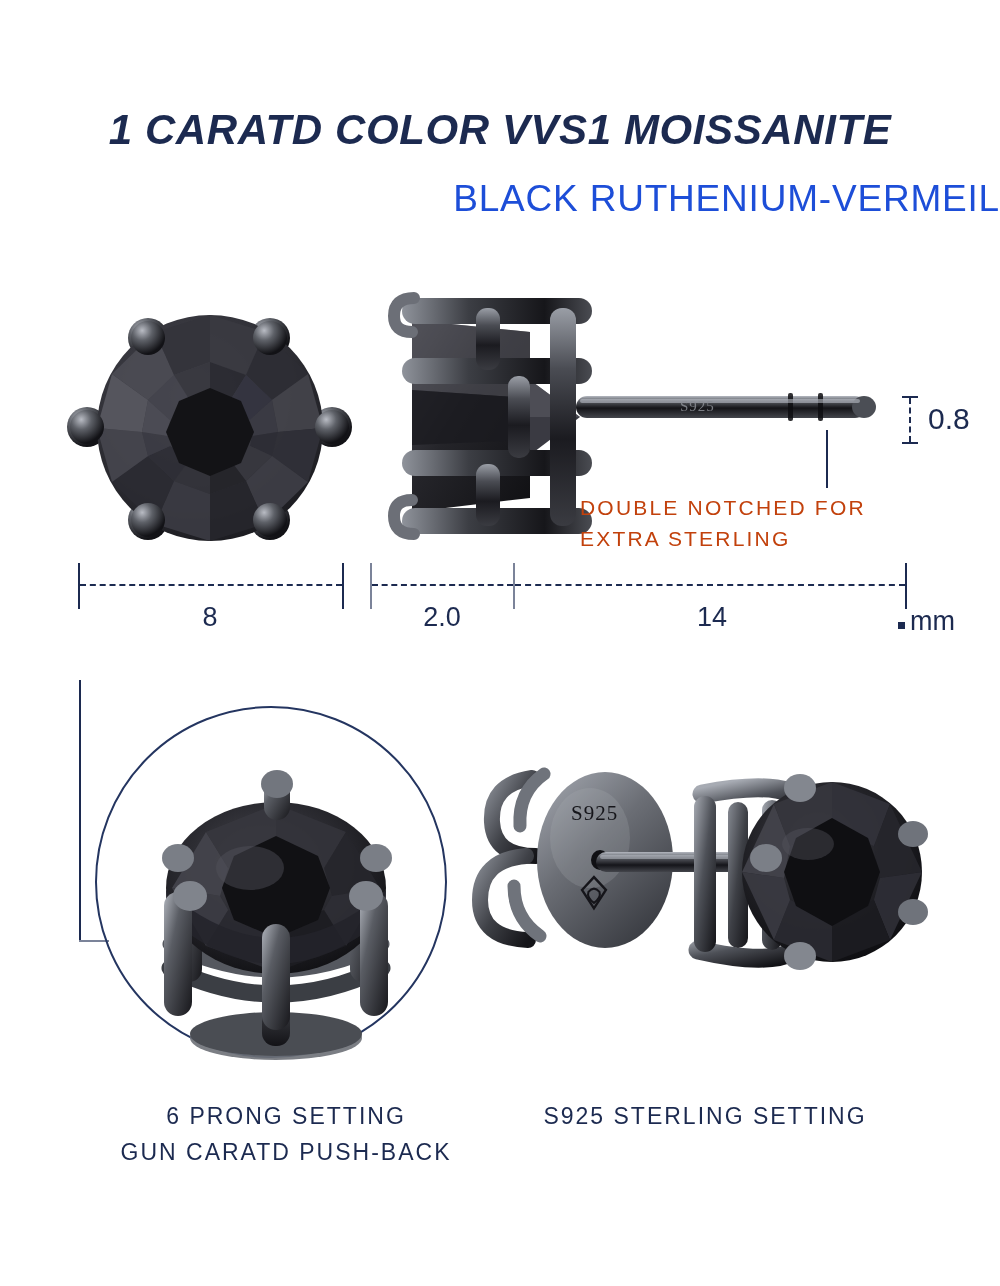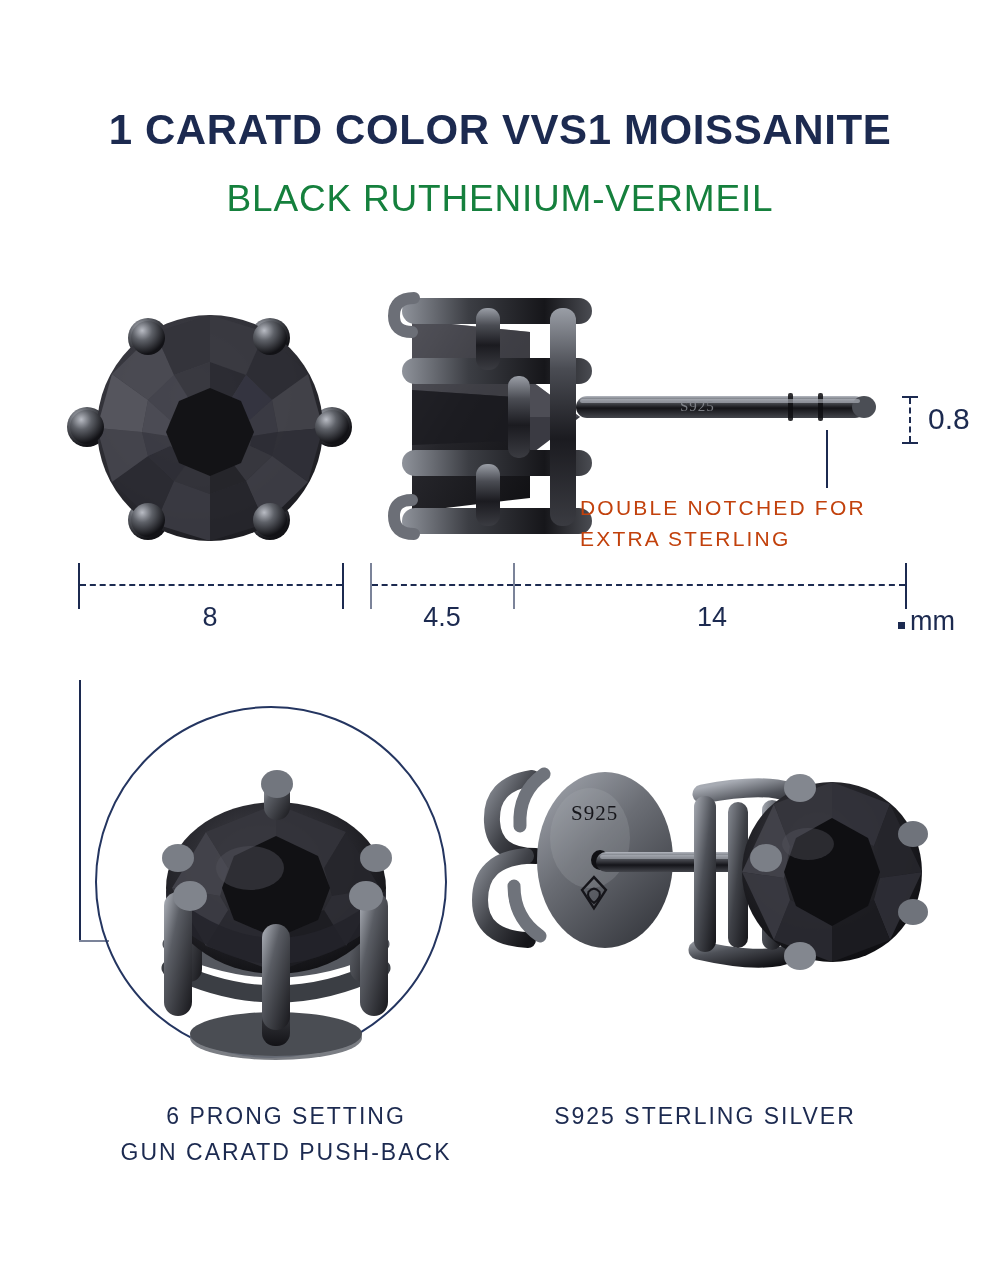--- a/index.html
+++ b/index.html
@@ -16,28 +16,29 @@
 
   
   .title{
     left:0;right:0;top:106px;
     text-align:center;
     font-size:42px;
     font-weight:700;
     letter-spacing:0.6px;
     color:#1c2a50;
     white-space:nowrap;
+    font-style:italic;
   }
   .subtitle{
     left:0;right:0;top:178px;
-    text-align:center;
+    text-align:right;
     font-size:37px;
     font-weight:400;
     letter-spacing:0.8px;
-    color:#15803d;
+    color:#1d4ed8;
     white-space:nowrap;
   }
 
   
   .dimnum{
     font-size:27px;font-weight:500;color:#1c2a50;
     text-align:center;white-space:nowrap;
   }
   .callout{
     font-size:21px;letter-spacing:2.2px;font-weight:500;
@@ -237,21 +238,21 @@
     <div class="abs tick" style="left:342px;top:563px;height:46px;"></div>
 
     <div class="abs tick grey" style="left:370px;top:563px;height:46px;"></div>
     <div class="abs dashline" style="left:372px;top:584px;width:141px;"></div>
     <div class="abs tick grey" style="left:513px;top:563px;height:46px;"></div>
 
     <div class="abs dashline" style="left:515px;top:584px;width:390px;"></div>
     <div class="abs tick" style="left:905px;top:563px;height:46px;"></div>
 
     <div class="abs dimnum" style="left:170px;top:602px;width:80px;">8</div>
-    <div class="abs dimnum" style="left:402px;top:602px;width:80px;">4.5</div>
+    <div class="abs dimnum" style="left:402px;top:602px;width:80px;">2.0</div>
     <div class="abs dimnum" style="left:672px;top:602px;width:80px;">14</div>
 
     <div class="abs" style="left:898px;top:606px;">
       <span class="unit-dot"></span><span class="dimnum" style="display:inline-block;">mm</span>
     </div>
   </div>
 
   <div class="abs vbar" style="left:79px;top:680px;height:262px;"></div>
   <div class="abs hbar" style="left:79px;top:940px;width:30px;background:#7b8399;"></div>
 
@@ -406,16 +407,16 @@
         <ellipse cx="443" cy="74" rx="15" ry="13" fill="#6f737b"></ellipse>
         <ellipse cx="443" cy="152" rx="15" ry="13" fill="#6f737b"></ellipse>
         <ellipse cx="330" cy="28" rx="16" ry="14" fill="#83878f"></ellipse>
         <ellipse cx="330" cy="196" rx="16" ry="14" fill="#83878f"></ellipse>
         <ellipse cx="296" cy="98" rx="16" ry="14" fill="#7b7f87"></ellipse>
       </g>
     </svg>
   </div>
 
   <div class="abs" style="left:470px;top:1098px;width:470px;">
-    <div class="caption">S925 STERLING SILVER</div>
+    <div class="caption">S925 STERLING SETTING</div>
   </div>
 
 </div>
 
 </body></html>

